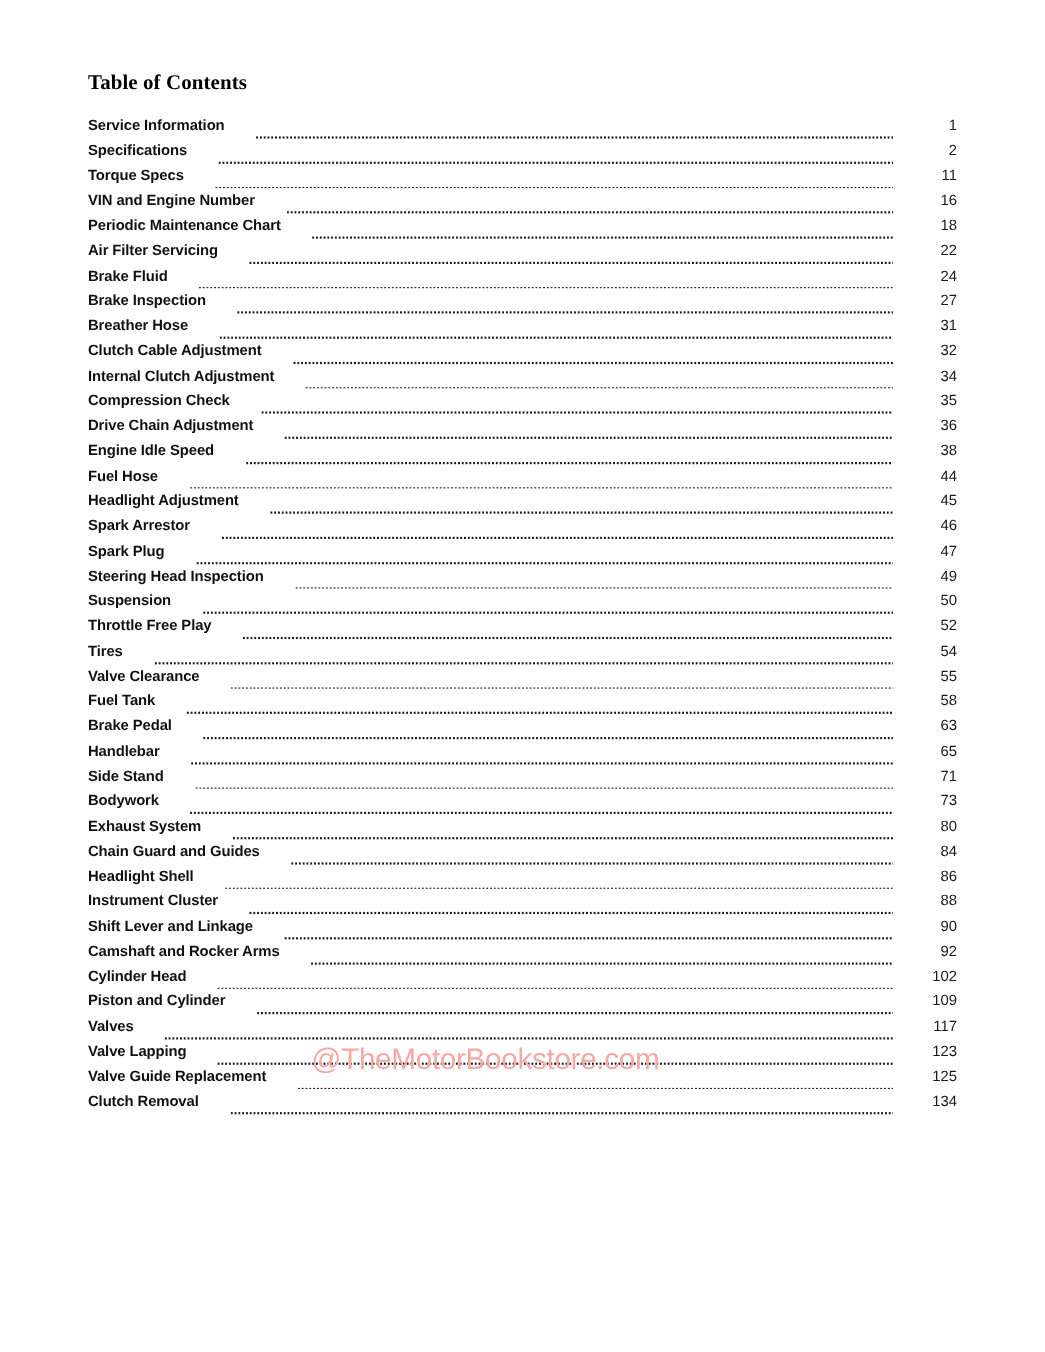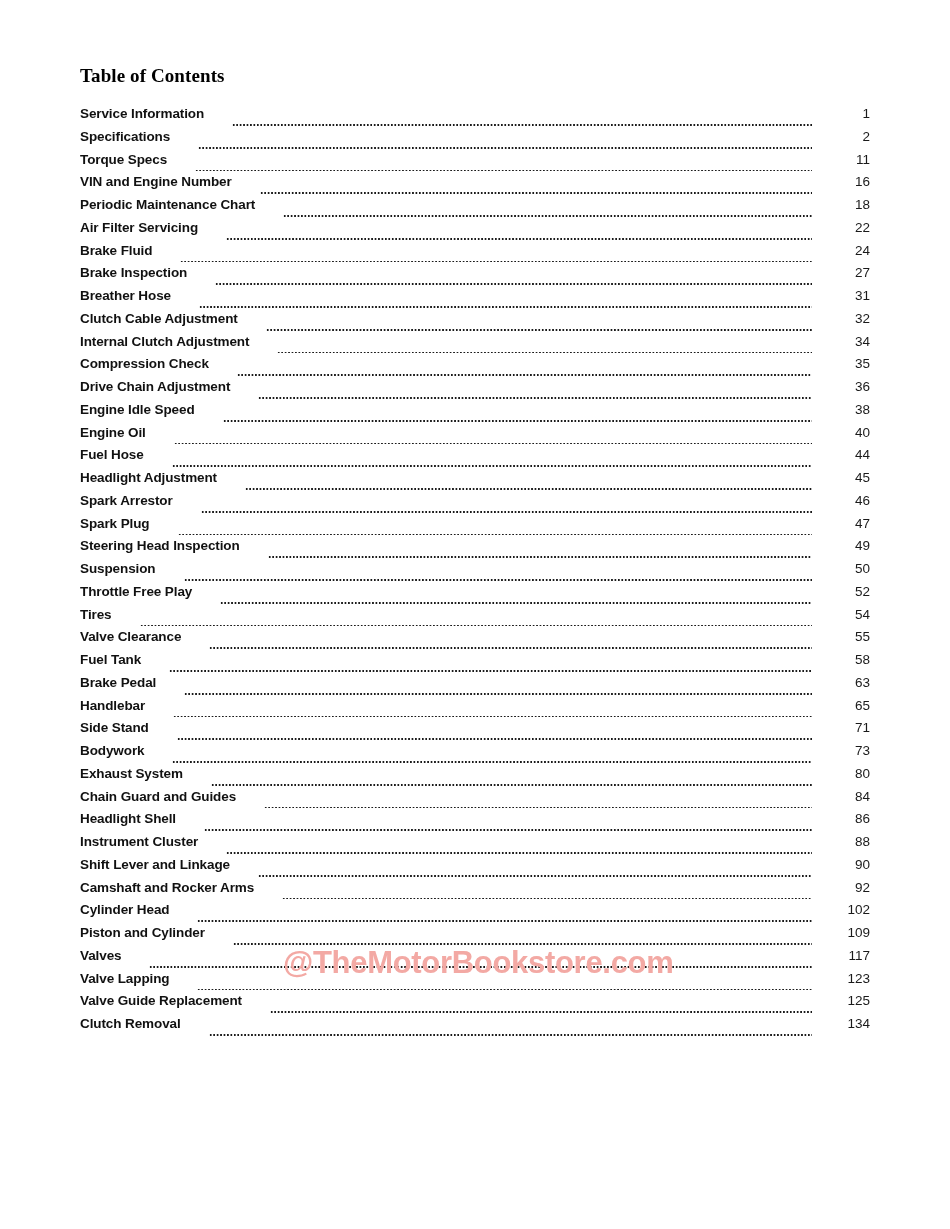--- a/index.html
+++ b/index.html
@@ -91,22 +91,22 @@
     color: #1a1a1a;
     flex: 0 0 34px;
     text-align: right;
   }
 
   #watermark {
     position: absolute;
     left: 283px;
     top: 946px;
     font-family: "Liberation Sans", sans-serif;
-    font-weight: bold;
-    font-size: 31px;
+    font-weight: normal;
+    font-size: 27px;
     line-height: 34px;
     color: #f3a9a4;
     white-space: nowrap;
     letter-spacing: -0.3px;
     pointer-events: none;
   }
 </style>
 </head>
 <body>
 
@@ -179,25 +179,20 @@
         <span class="toc-label">Drive Chain Adjustment</span>
         <span class="toc-leader"></span>
         <span class="toc-page">36</span>
       </div>
       <div class="toc-row">
         <span class="toc-label">Engine Idle Speed</span>
         <span class="toc-leader"></span>
         <span class="toc-page">38</span>
       </div>
       <div class="toc-row">
-        <span class="toc-label">Engine Oil</span>
-        <span class="toc-leader"></span>
-        <span class="toc-page">40</span>
-      </div>
-      <div class="toc-row">
         <span class="toc-label">Fuel Hose</span>
         <span class="toc-leader"></span>
         <span class="toc-page">44</span>
       </div>
       <div class="toc-row">
         <span class="toc-label">Headlight Adjustment</span>
         <span class="toc-leader"></span>
         <span class="toc-page">45</span>
       </div>
       <div class="toc-row">

